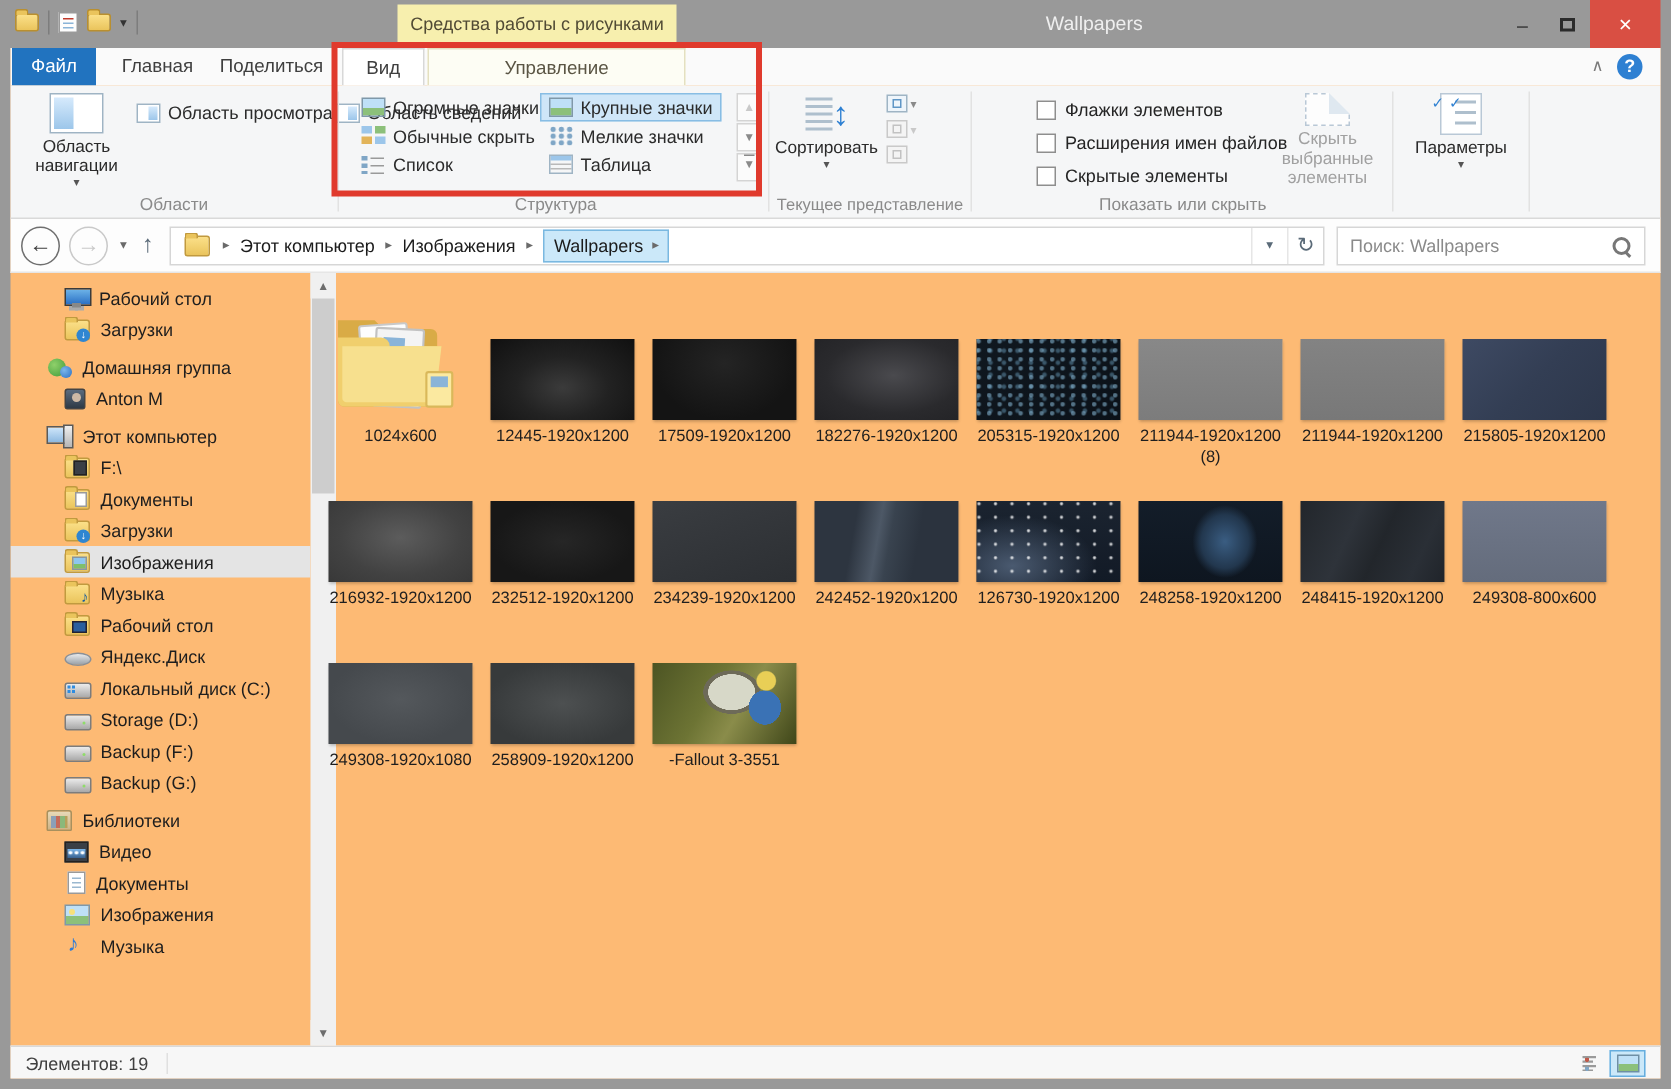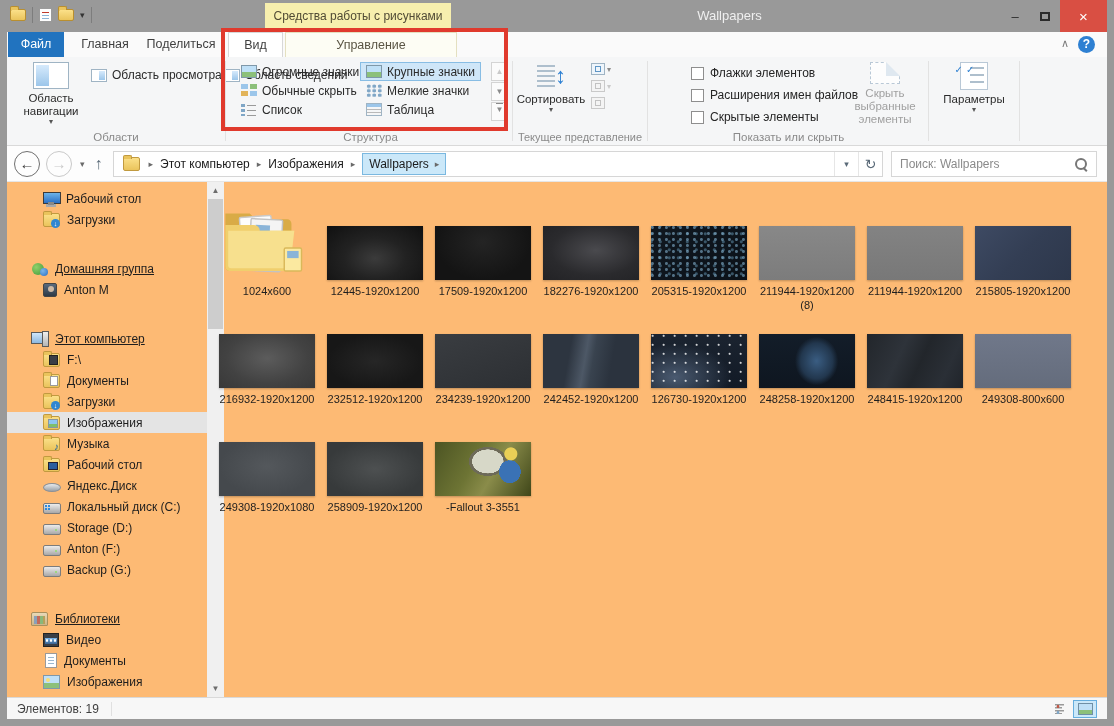--- a/index.html
+++ b/index.html
@@ -126,21 +126,21 @@
   .searchbox .ph { flex:1; font-size:12px; }
   .lens { position:relative; width:14px; height:14px; }
   .lens::before { content:""; position:absolute; left:1px; top:1px; width:8px; height:8px; border:2px solid #777; border-radius:50%; }
   .lens::after { content:""; position:absolute; left:10px; top:10px; width:5px; height:2px; background:#777; transform:rotate(45deg); transform-origin:0 0; }
 
   
   .main { flex:1; display:flex; min-height:0; position:relative; }
   .sidebar { width:200px; flex:none; padding-top:6px; overflow:hidden; font-size:12px; }
   .srow { display:flex; align-items:center; height:21px; padding-left:36px; gap:7px; white-space:nowrap; color:#1e1e1e; }
   .srow.lvl0 { padding-left:24px; }
-  .srow.gap { margin-top:28px;text-decoration:underline; }
+  .srow.gap { margin-top:4px; }
   .srow.selected { background:#e4e4e4; }
   .si { display:inline-block; width:17px; height:14px; position:relative; flex:none; }
 
   .i-f { background:linear-gradient(#fbe089,#eac45c); border:1px solid #c19a3f; border-radius:2px; }
   .i-f::before { content:""; position:absolute; top:-3px; left:-1px; width:7px; height:3px; background:#eac45c; border:1px solid #c19a3f; border-bottom:none; border-radius:2px 2px 0 0; }
   .i-f-dl::after { content:"↓"; position:absolute; right:-1px; bottom:-2px; width:9px; height:9px; background:#2f86d1; border-radius:50%; color:#fff; font-size:7px; line-height:9px; text-align:center; }
   .i-f-doc::after { content:""; position:absolute; right:1px; bottom:1px; width:6px; height:8px; background:#fff; border:1px solid #9a9a9a; }
   .i-f-pic::after { content:""; position:absolute; right:1px; bottom:1px; width:8px; height:7px; background:linear-gradient(#8ec6ef 55%, #7ebf6a 55%); border:1px solid #88959f; }
   .i-f-mus::after { content:"♪"; position:absolute; right:0; bottom:-2px; color:#1d5f9e; font-size:10px; }
   .i-f-desk::after { content:""; position:absolute; right:1px; bottom:1px; width:8px; height:6px; background:#2a5f9e; border:1px solid #223; }
@@ -455,21 +455,21 @@
         <div class="srow">
             <span class="si i-drive-win"></span>
             <span>Локальный диск (C:)</span>
           </div>
         <div class="srow">
             <span class="si i-drive"></span>
             <span>Storage (D:)</span>
           </div>
         <div class="srow">
             <span class="si i-drive"></span>
-            <span>Anton (F:)</span>
+            <span>Backup (F:)</span>
           </div>
         <div class="srow">
             <span class="si i-drive"></span>
             <span>Backup (G:)</span>
           </div>
         <div class="srow lvl0 gap">
             <span class="si i-lib"></span>
             <span>Библиотеки</span>
           </div>
         <div class="srow">

